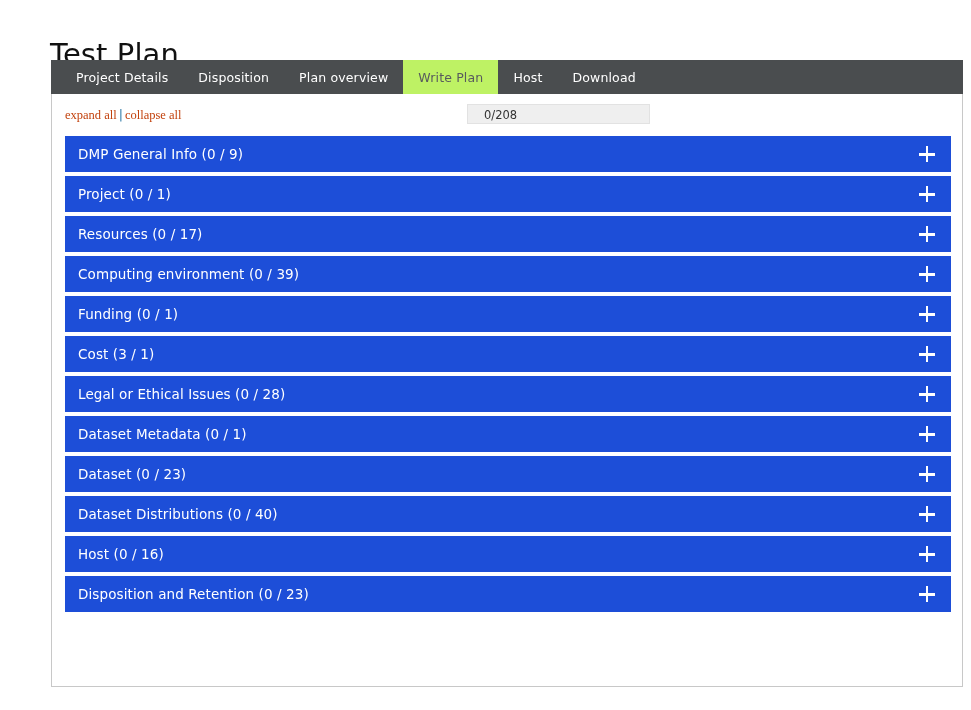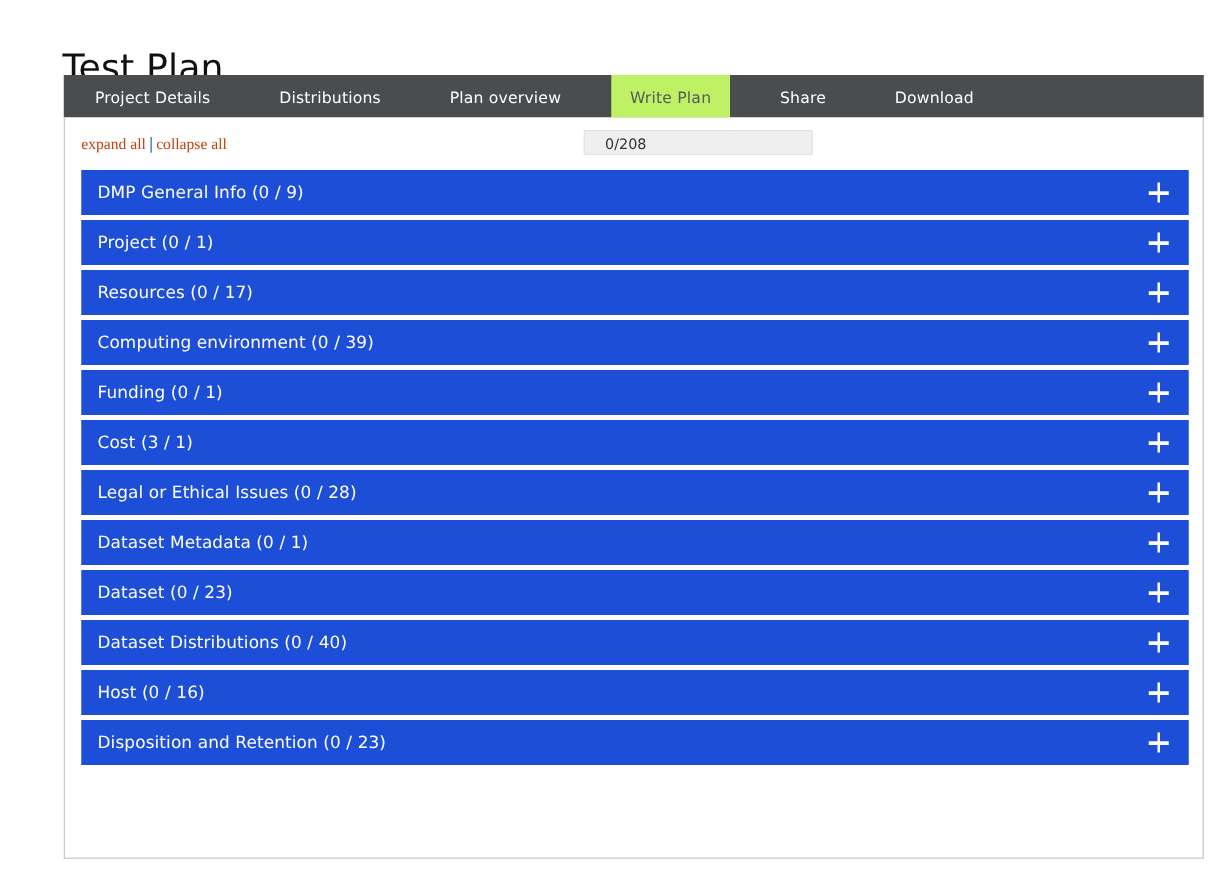--- a/index.html
+++ b/index.html
@@ -40,21 +40,20 @@
     position: absolute;
     left: 30px;
     top: 60px;
     width: 912px;
     height: 34px;
     background: #4a4d4f;
     display: flex;
     align-items: stretch;
     padding-left: 10px;
     box-sizing: border-box;
-    gap: 25px;
   }
   .tab {
     display: flex;
     align-items: center;
     padding: 0 15px;
     font-size: 12.5px;
     color: #ffffff;
     white-space: nowrap;
     cursor: pointer;
     background: transparent;
@@ -180,24 +179,24 @@
 </style>
 </head>
 <body>
 
 <div class="page">
 
   <h1 class="page-title">Test Plan</h1>
 
   <div class="tabbar" id="tabbar">
       <button class="tab">Project Details</button>
-      <button class="tab">Distributions</button>
+      <button class="tab">Disposition</button>
       <button class="tab">Plan overview</button>
       <button class="tab active">Write Plan</button>
-      <button class="tab">Share</button>
+      <button class="tab">Host</button>
       <button class="tab">Download</button>
     </div>
 
   <div class="panel">
 
     <div class="toolrow">
 
       <div class="expand-links">
         <a href="#">expand all</a><span class="sep">|</span><a href="#">collapse all</a>
       </div>

